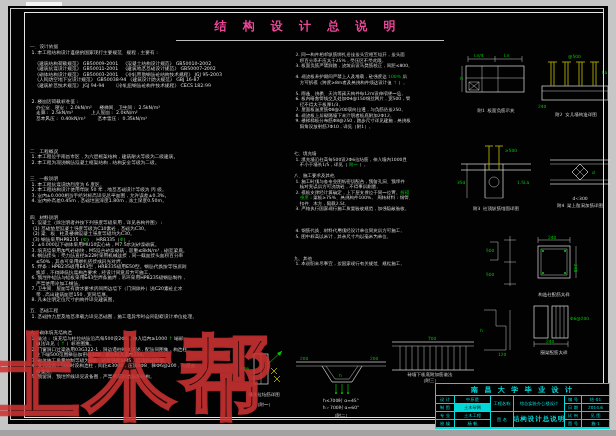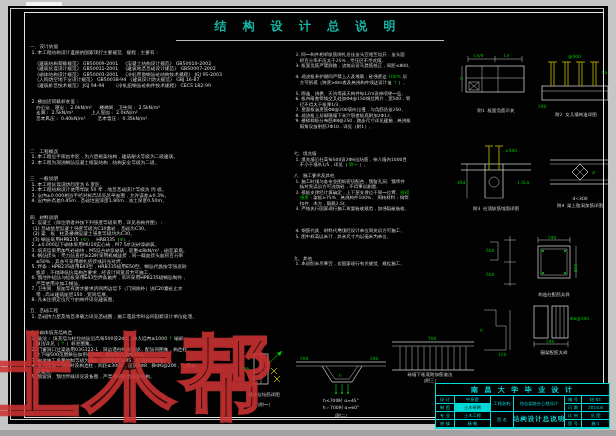--- a/index.html
+++ b/index.html
@@ -3,21 +3,21 @@
 <meta charset="utf-8">
 <style>
   html,body{margin:0;padding:0;background:#c6c6c6;}
   #stage{position:relative;width:616px;height:436px;background:#c6c6c6;overflow:hidden;
          font-family:"DejaVu Sans","Liberation Sans",sans-serif;}
   #bottom-strip{position:absolute;left:0;top:430px;width:616px;height:6px;background:#a2a2a2;}
   #corner-tab{position:absolute;left:26px;top:2px;width:36px;height:11px;background:#f2f2f2;}
   #sheet{position:absolute;left:8px;top:6px;width:600px;height:418px;background:#020202;}
   #outer-frame{position:absolute;left:2px;top:2px;width:594px;height:412px;border:1px solid #cfcfcf;box-sizing:border-box;}
   #inner-frame{position:absolute;left:16px;top:6px;width:580px;height:406px;border:1px solid #e6e6e6;box-sizing:border-box;}
-  #sheet-title{position:absolute;left:0;top:12px;width:600px;text-align:center;color:#14b8a6;
+  #sheet-title{position:absolute;left:0;top:12px;width:600px;text-align:center;color:#ec4899;
                font-size:12px;font-weight:bold;letter-spacing:6px;white-space:pre;}
   #title-underline{position:absolute;left:168px;top:34px;width:268px;height:1px;background:#bdbdbd;}
   .textcol{position:absolute;color:#d9d9d9;}
   #col-left{left:22px;top:38px;width:266px;font-size:4.7px;}
   #col-mid{left:286px;top:46px;width:172px;font-size:4.5px;}
   .ln{line-height:5.5px;min-height:5.5px;white-space:pre;overflow:hidden;}
   .g{color:#00c800;}
   svg{position:absolute;overflow:visible;}
   .wire{stroke:#e2e2e2;stroke-width:0.7;fill:none;}
   .wire2{stroke:#e2e2e2;stroke-width:0.45;fill:none;}

